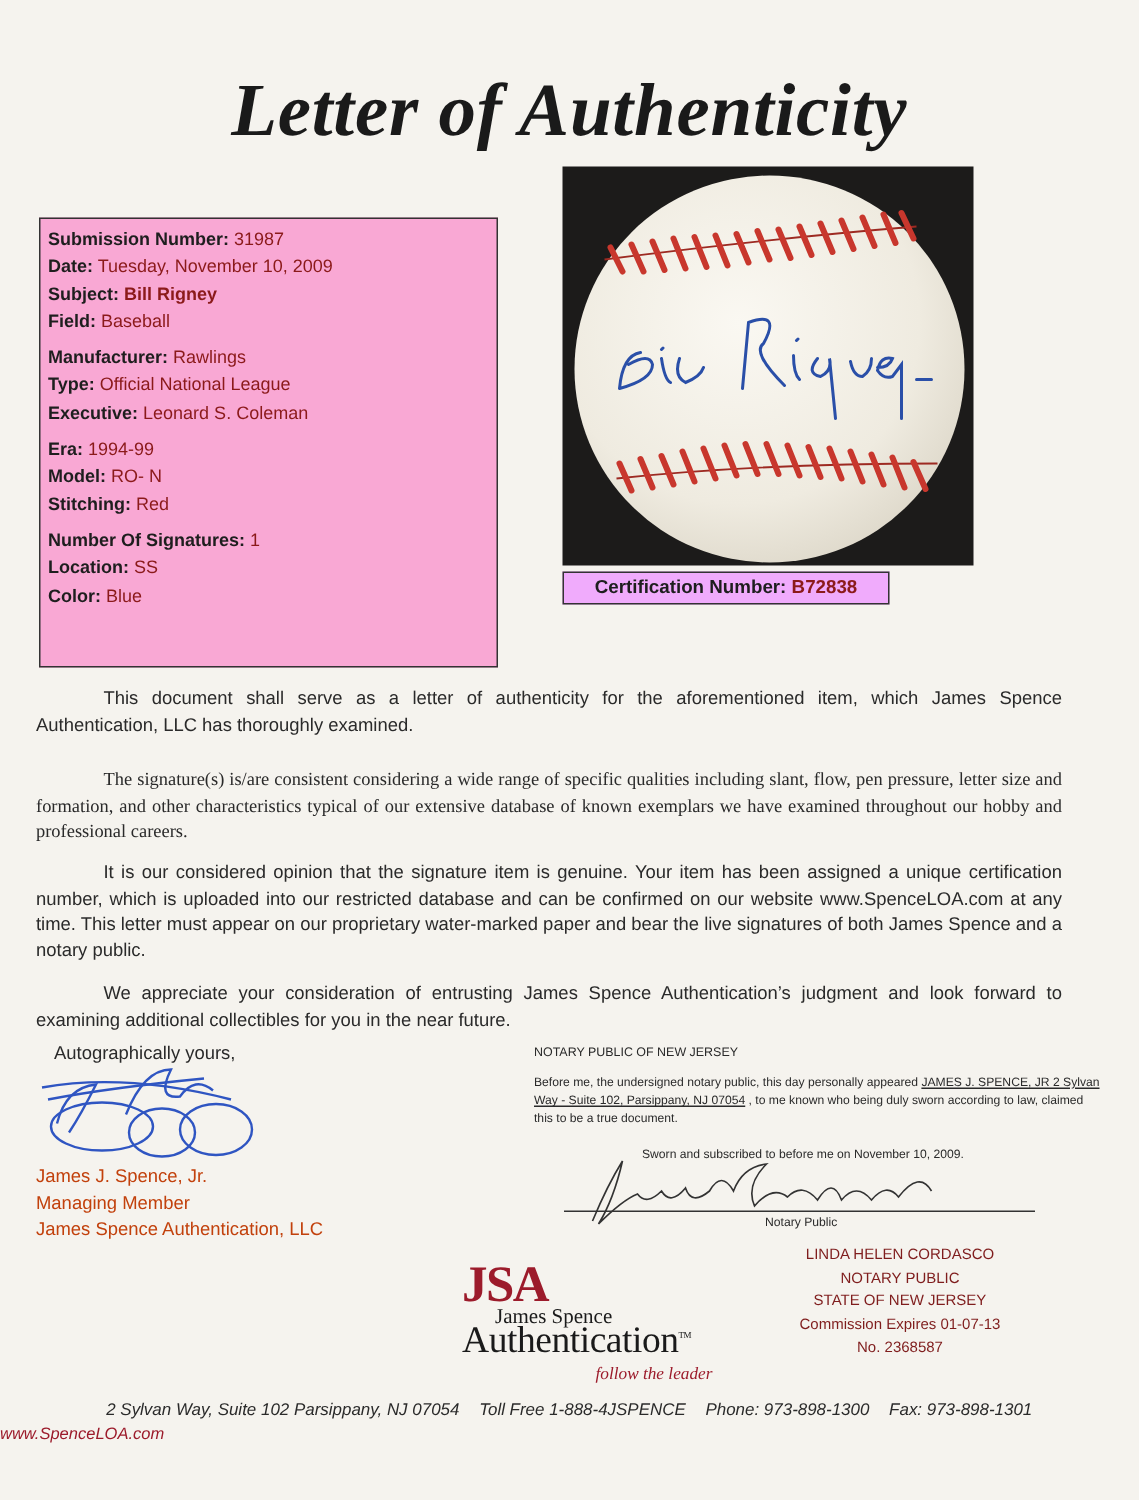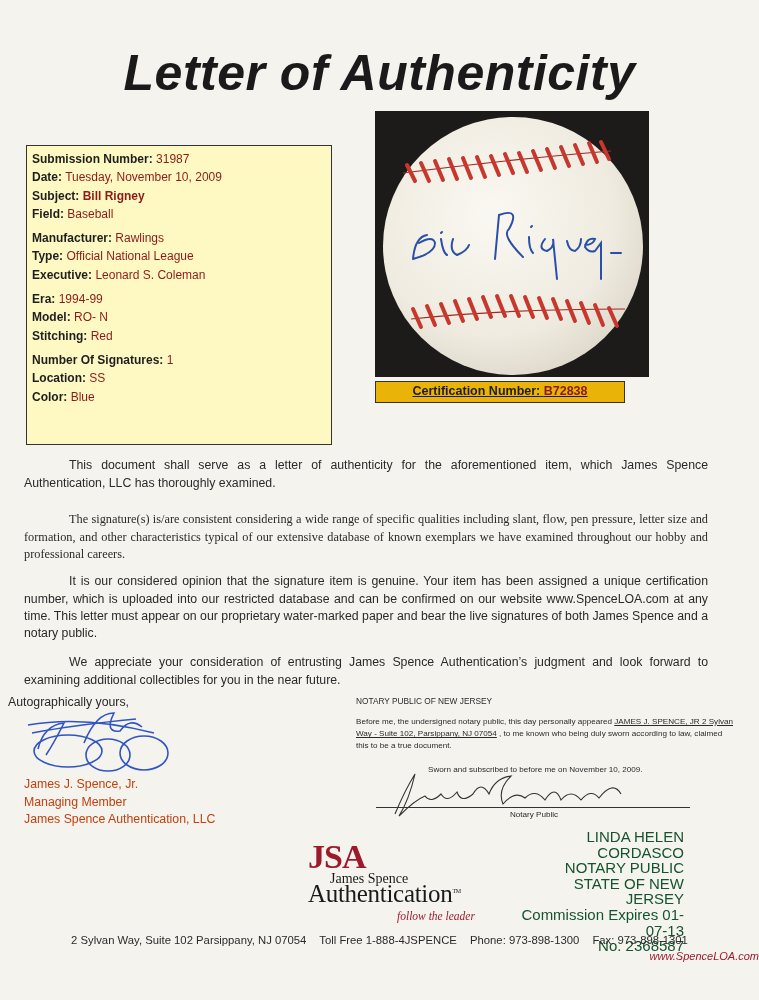--- a/index.html
+++ b/index.html
@@ -6,30 +6,30 @@
     body {
       width: 759px; height: 1000px; overflow: hidden;
       background: #f5f3ee;
       font-family: "Liberation Sans", sans-serif;
       color: #1e1e1e;
       position: relative;
     }
     .title {
       position: absolute; left: 0; right: 0; top: 44px;
       text-align: center;
-      font-family: Liberation Sans, sans-serif;
+      font-family: Liberation Serif, serif;
       font-style: italic; font-weight: bold;
       font-size: 50px; letter-spacing: 0.5px;
       color: #1a1a1a;
     }
     .details-box {
       position: absolute; left: 26px; top: 145px;
       width: 306px; height: 300px;
       border: 1.5px solid #333;
-      background: #fef9c3;
+      background: #f9a8d4;
       padding: 4px 4px 0 5px;
       box-sizing: border-box;
     }
     .detail-group { margin-bottom: 6px; }
     .detail-row { font-size: 12px; line-height: 18.3px; white-space: nowrap; }
     .detail-label { font-weight: bold; color: #1e1e1e; }
     .detail-value { color: #8b1a1a; }
     .detail-value.strong { font-weight: bold; }
 
     .photo-frame {
@@ -37,62 +37,62 @@
       width: 274px; height: 266px;
       background: #1c1b1a;
       overflow: hidden;
     }
     .ball {
       position: absolute; left: 8px; top: 6px; width: 260px; height: 258px;
       border-radius: 50%;
       background: radial-gradient(circle at 42% 38%, #faf8f2 0%, #efebe0 55%, #d9d3c4 85%, #b9b2a2 100%);
     }
     .cert-box {
-      position: absolute; left: 375px; top: 381px; width: 250px; height: 22px;
+      position: absolute; left: 375px; top: 381px; width: 218px; height: 22px;
       border: 1.5px solid #333; box-sizing: border-box;
-      background: #eab308;
-      text-align: center; font-size: 12.5px; font-weight: bold; line-height: 19px; text-decoration: underline;
+      background: #f0abfc;
+      text-align: center; font-size: 12.5px; font-weight: bold; line-height: 19px;
     }
     .cert-box .detail-value { font-weight: bold; }
 
     .body-text {
       position: absolute; left: 24px; width: 684px;
       font-size: 12.3px; line-height: 17.2px; color: #2a2a2a;
       text-align: justify; text-indent: 45px;
     }
-    .closing { position: absolute; left: 8px; top: 695px; font-size: 12.3px; color: #2a2a2a; }
+    .closing { position: absolute; left: 36px; top: 695px; font-size: 12.3px; color: #2a2a2a; }
     .sig-block { position: absolute; left: 24px; top: 776px; font-size: 12.3px; line-height: 17.5px; color: #c2410c; }
     .signer-sig { position: absolute; left: 24px; top: 703px; width: 150px; height: 70px; }
 
     .notary-title { position: absolute; left: 356px; top: 696px; font-size: 8.3px; color: #2a2a2a; }
     .notary-text { position: absolute; left: 356px; top: 716px; width: 380px; font-size: 8.1px; line-height: 12.2px; color: #2a2a2a; }
     .notary-text .u { text-decoration: underline; }
     .sworn { position: absolute; left: 428px; top: 765px; font-size: 8.1px; color: #2a2a2a; }
     .notary-line { position: absolute; left: 376px; top: 807px; width: 314px; border-top: 1px solid #333; }
     .notary-sig { position: absolute; left: 385px; top: 770px; width: 250px; height: 48px; }
     .notary-public-lbl { position: absolute; left: 510px; top: 810px; font-size: 8.1px; color: #2a2a2a; }
     .stamp {
       position: absolute; left: 516px; top: 829px; width: 168px;
-      text-align: right; font-size: 15px; line-height: 15.6px; color: #14532d;
+      text-align: center; font-size: 10px; line-height: 15.6px; color: #7f1d1d;
     }
 
     .logo { position: absolute; left: 308px; top: 840px; width: 170px; height: 90px; }
     .logo-jsa {
       position: absolute; left: 0; top: 0px;
       font-family: "Liberation Serif", serif; font-weight: bold;
       font-size: 34px; color: #9c1b2b; letter-spacing: -1px; line-height: 34px;
     }
     .logo-js { position: absolute; left: 22px; top: 31px; font-family: "Liberation Serif", serif; font-size: 14px; color: #1a1a1a; }
     .logo-auth { position: absolute; left: 0px; top: 40px; font-family: "Liberation Serif", serif; font-size: 25px; color: #1a1a1a; letter-spacing: -0.3px; }
     .logo-tm { font-size: 6px; vertical-align: super; }
     .logo-tag { position: absolute; left: 89px; top: 70px; font-family: "Liberation Serif", serif; font-style: italic; font-size: 11.5px; color: #9c1b2b; }
 
-    .footer { position: absolute; left: 0; right: 0; top: 934px; text-align: center; font-size: 11.3px; color: #2a2a2a; }
+    .footer { position: absolute; left: 0; right: 0; top: 934px; text-align: center; font-size: 11.3px; color: #2a2a2a; font-style: italic; }
     .footer .sp { display: inline-block; width: 10px; }
-    .footer-url { position: absolute; left: 0; right: 0; top: 950px; text-align: right; font-size: 11px; font-style: italic; color: #9c1b2b; }
+    .footer-url { position: absolute; left: 0; right: 0; top: 950px; text-align: left; font-size: 11px; font-style: italic; color: #9c1b2b; }
   </style>
 </head>
 <body>
 
 <div class="title">Letter of Authenticity</div>
 
 <div class="details-box">
   <div class="detail-group">
     <div class="detail-row"><span class="detail-label">Submission Number:</span> <span class="detail-value">31987</span></div>
     <div class="detail-row"><span class="detail-label">Date:</span> <span class="detail-value">Tuesday, November 10, 2009</span></div>

